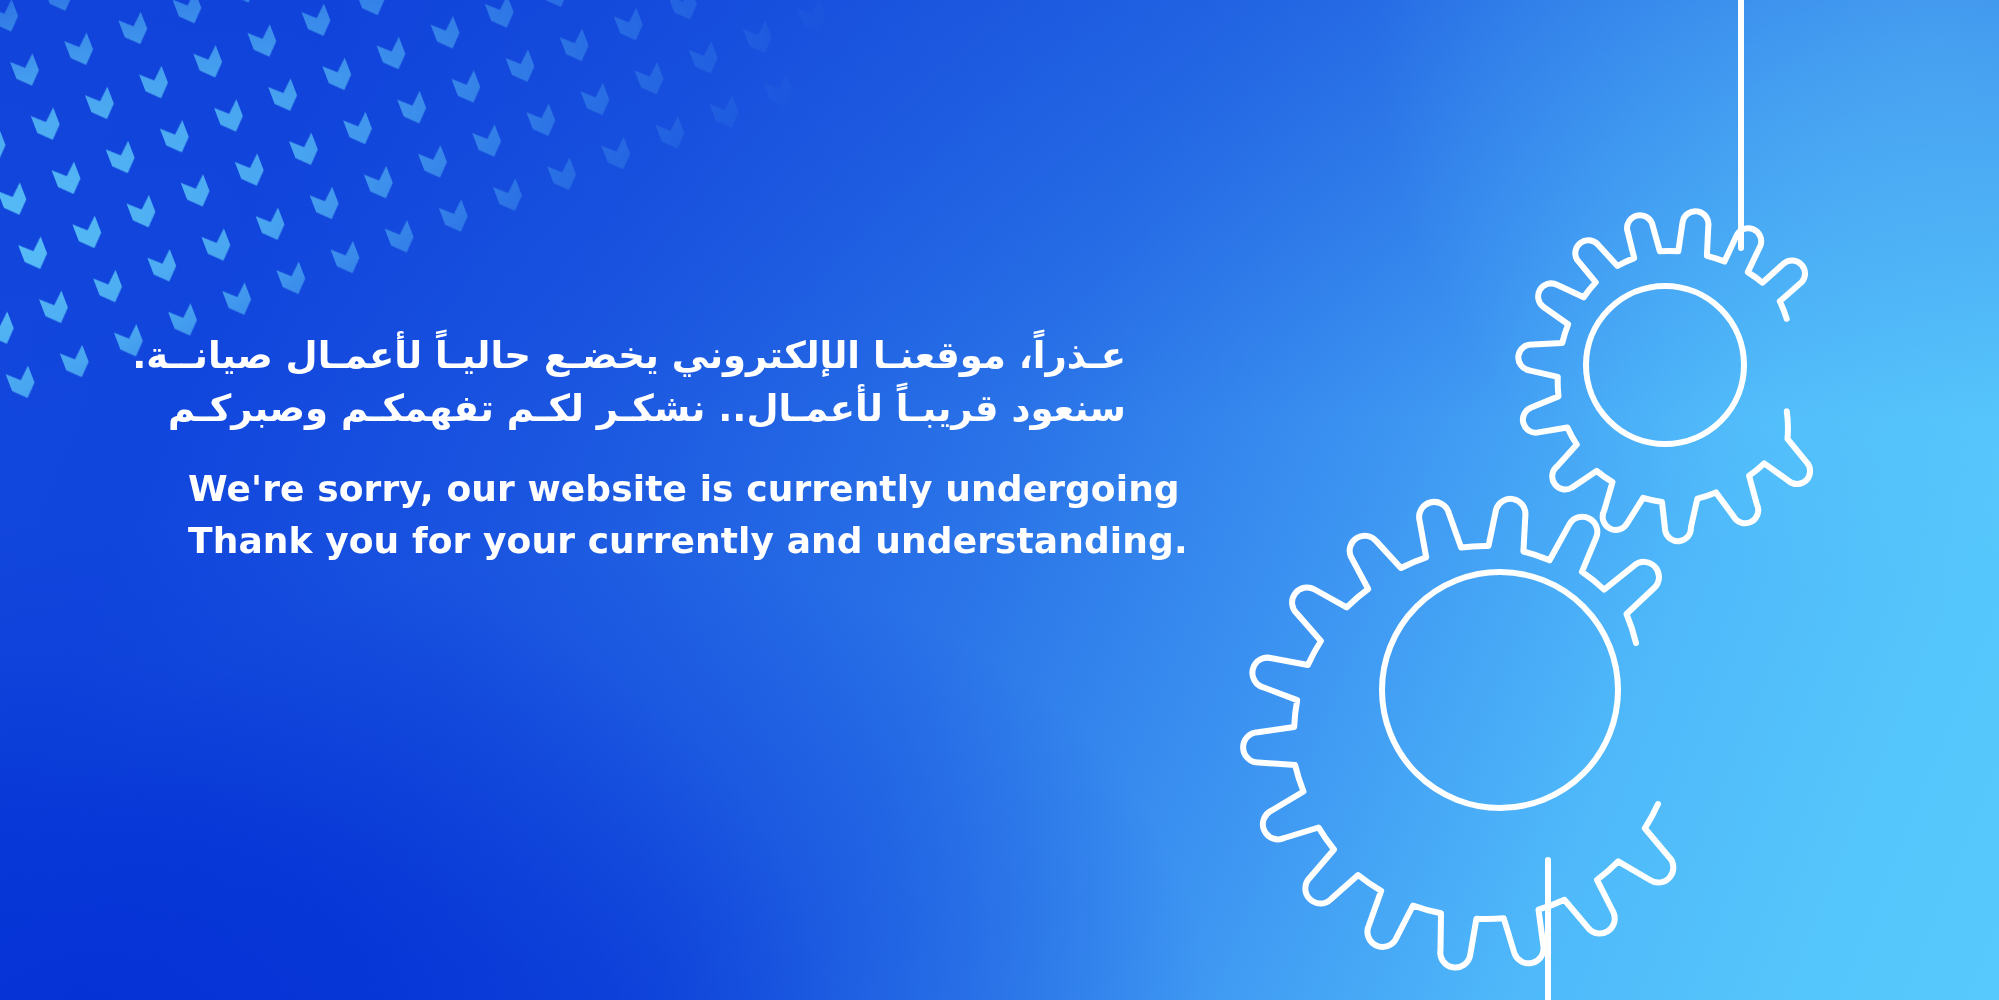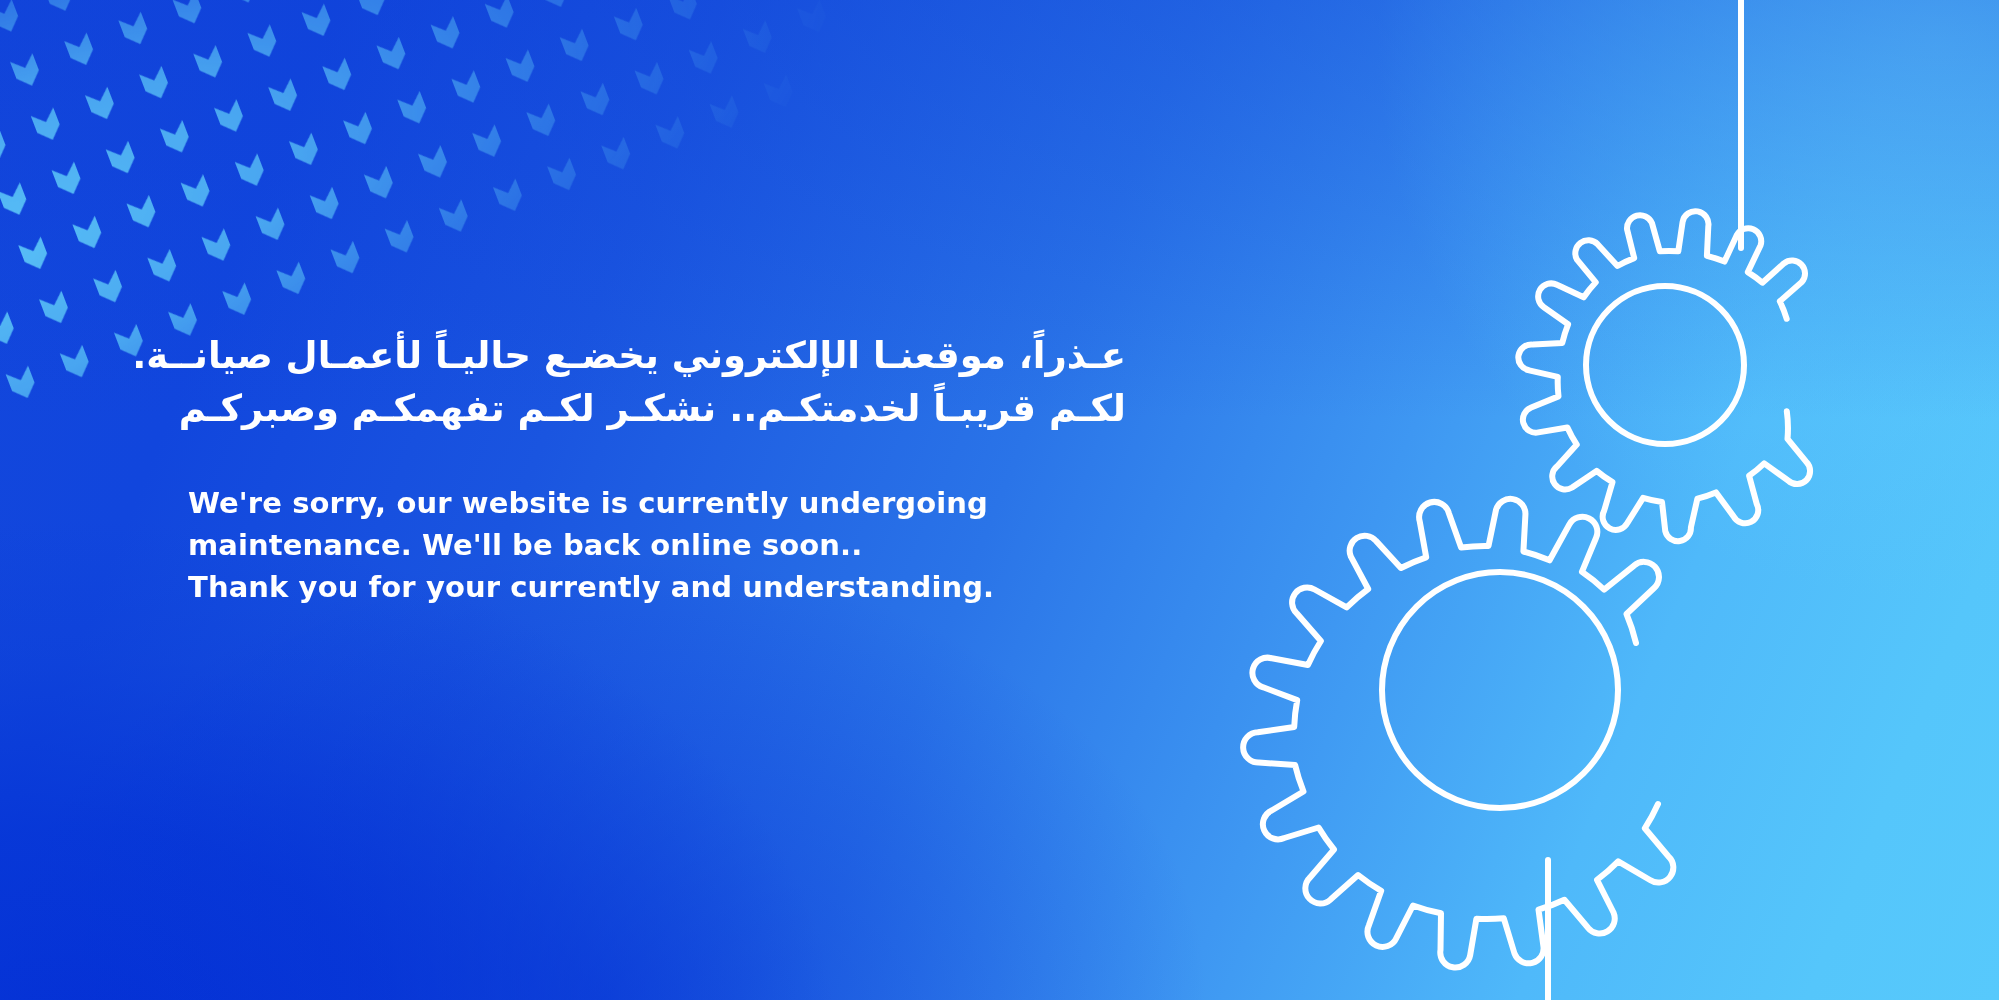--- a/index.html
+++ b/index.html
@@ -93,23 +93,23 @@
     text-align: center;
     width: 938px;
     color: #ffffff;
     font-size: 37px;
     line-height: 1.42;
     font-weight: 600;
     letter-spacing: 0.2px;
   }
   .ar-line { display: block; white-space: nowrap; }
   .en-block {
-    margin-top: 48px;
+    margin-top: 28px;
     color: #ffffff;
-    font-size: 29px;
+    font-size: 36px;
     line-height: 1.44;
     font-weight: 700;
     letter-spacing: 0.1px;
   }
   .en-line { display: block; white-space: nowrap; }
 </style>
 </head>
 <body>
 
 <div id="page">
@@ -335,23 +335,22 @@
 
         <path d="M1548 860 L1548 1010"></path>
       </g>
     </svg>
   </div>
 
   <div class="content">
 
     <div class="ar-block" lang="ar" dir="rtl">
       <span class="ar-line">عـذراً، موقعنـا الإلكتروني يخضـع حاليـاً لأعمـال صيانــة.</span>
-      <span class="ar-line">لكـم قريبـاً لخدمتكـم.. نشكـر لكـم تفهمكـم وصبركـم</span>
+      <span class="ar-line">سنعود قريبـاً لأعمـال.. نشكـر لكـم تفهمكـم وصبركـم</span>
     </div>
 
     <div class="en-block" lang="en" dir="ltr">
       <span class="en-line">We're sorry, our website is currently undergoing</span>
-      <span class="en-line">maintenance. We'll be back online soon..</span>
       <span class="en-line">Thank you for your currently and understanding.</span>
     </div>
 
   </div>
 </div>
 
 </body></html>

